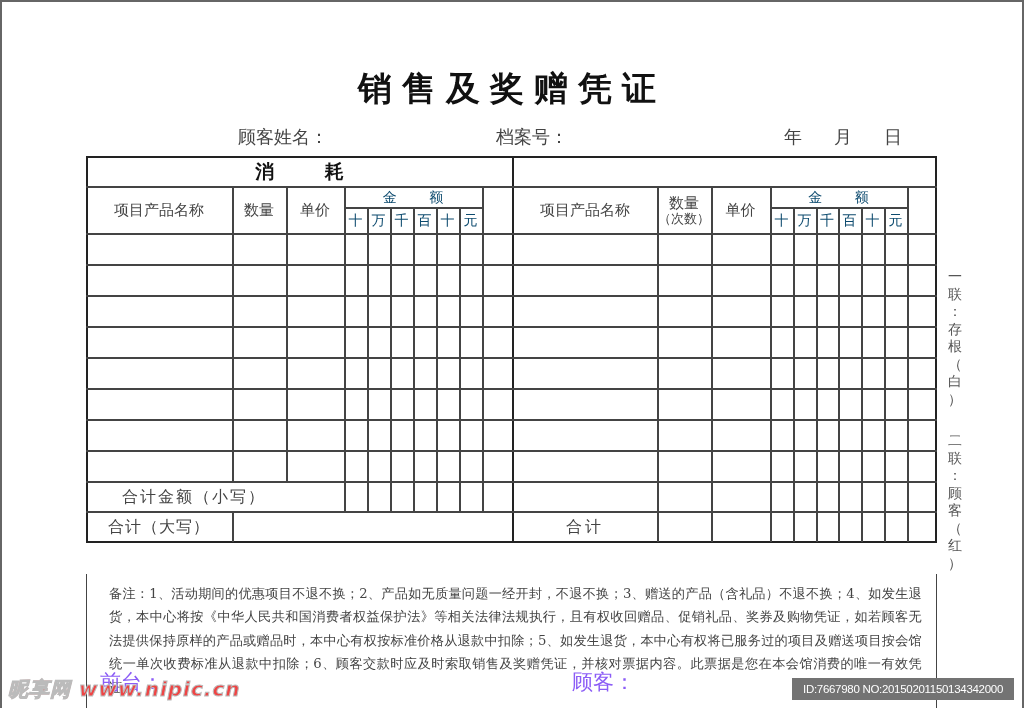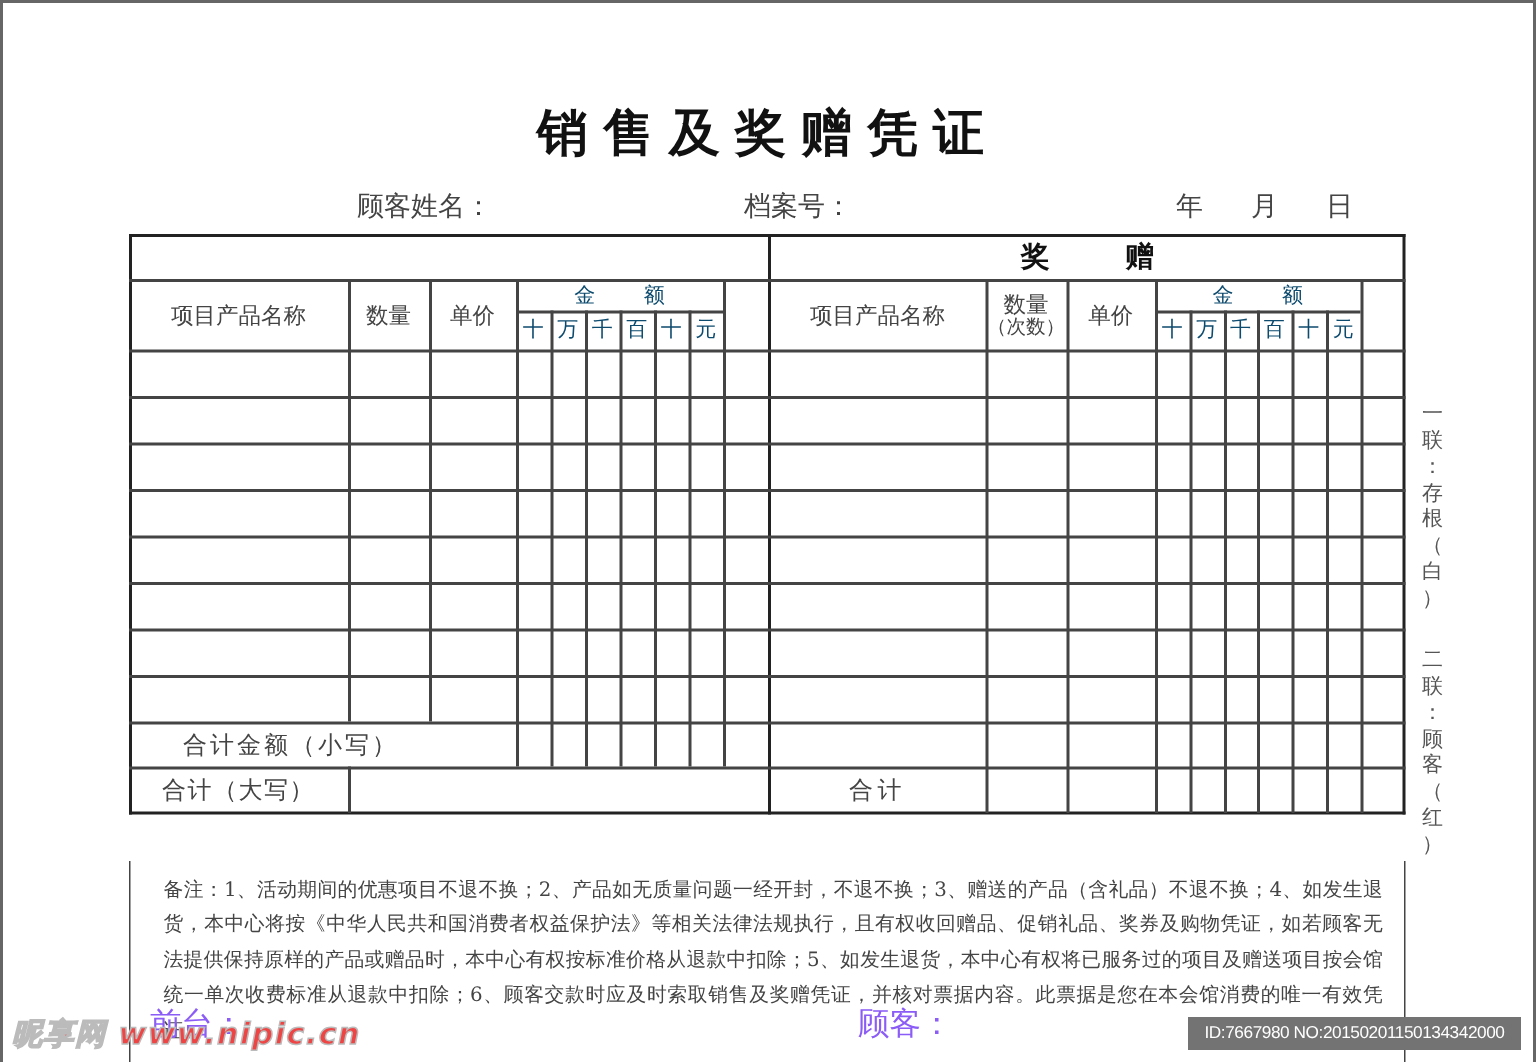--- a/index.html
+++ b/index.html
@@ -72,21 +72,21 @@
   <div class="ln v" style="left:571px;top:30px;height:356px"></div>
   <div class="ln v" style="left:625px;top:30px;height:356px"></div>
   <div class="ln v" style="left:684px;top:30px;height:356px"></div>
   <div class="ln v" style="left:707px;top:51px;height:335px"></div>
   <div class="ln v" style="left:730px;top:51px;height:335px"></div>
   <div class="ln v" style="left:752px;top:51px;height:335px"></div>
   <div class="ln v" style="left:775px;top:51px;height:335px"></div>
   <div class="ln v" style="left:798px;top:51px;height:335px"></div>
   <div class="ln v" style="left:821px;top:30px;height:356px"></div>
 
-  <div class="cell sect" style="left:427px;top:0;width:424px;height:31px">奖 赠</div>
+  <div class="cell sect" style="left:0;top:0;width:427px;height:31px">消 耗</div>
 
   <div class="cell" style="left:0;top:31px;width:146px;height:47px">项目产品名称</div>
   <div class="cell" style="left:146px;top:31px;width:54px;height:47px">数量</div>
   <div class="cell" style="left:200px;top:31px;width:58px;height:47px">单价</div>
   <div class="cell digit" style="left:258px;top:31px;width:138px;height:21px;letter-spacing:14px;padding-left:14px">金 额</div>
   <div class="cell digit" style="left:258px;top:52px;width:23px;height:26px">十</div>
   <div class="cell digit" style="left:281px;top:52px;width:23px;height:26px">万</div>
   <div class="cell digit" style="left:304px;top:52px;width:23px;height:26px">千</div>
   <div class="cell digit" style="left:327px;top:52px;width:23px;height:26px">百</div>
   <div class="cell digit" style="left:350px;top:52px;width:23px;height:26px">十</div>

